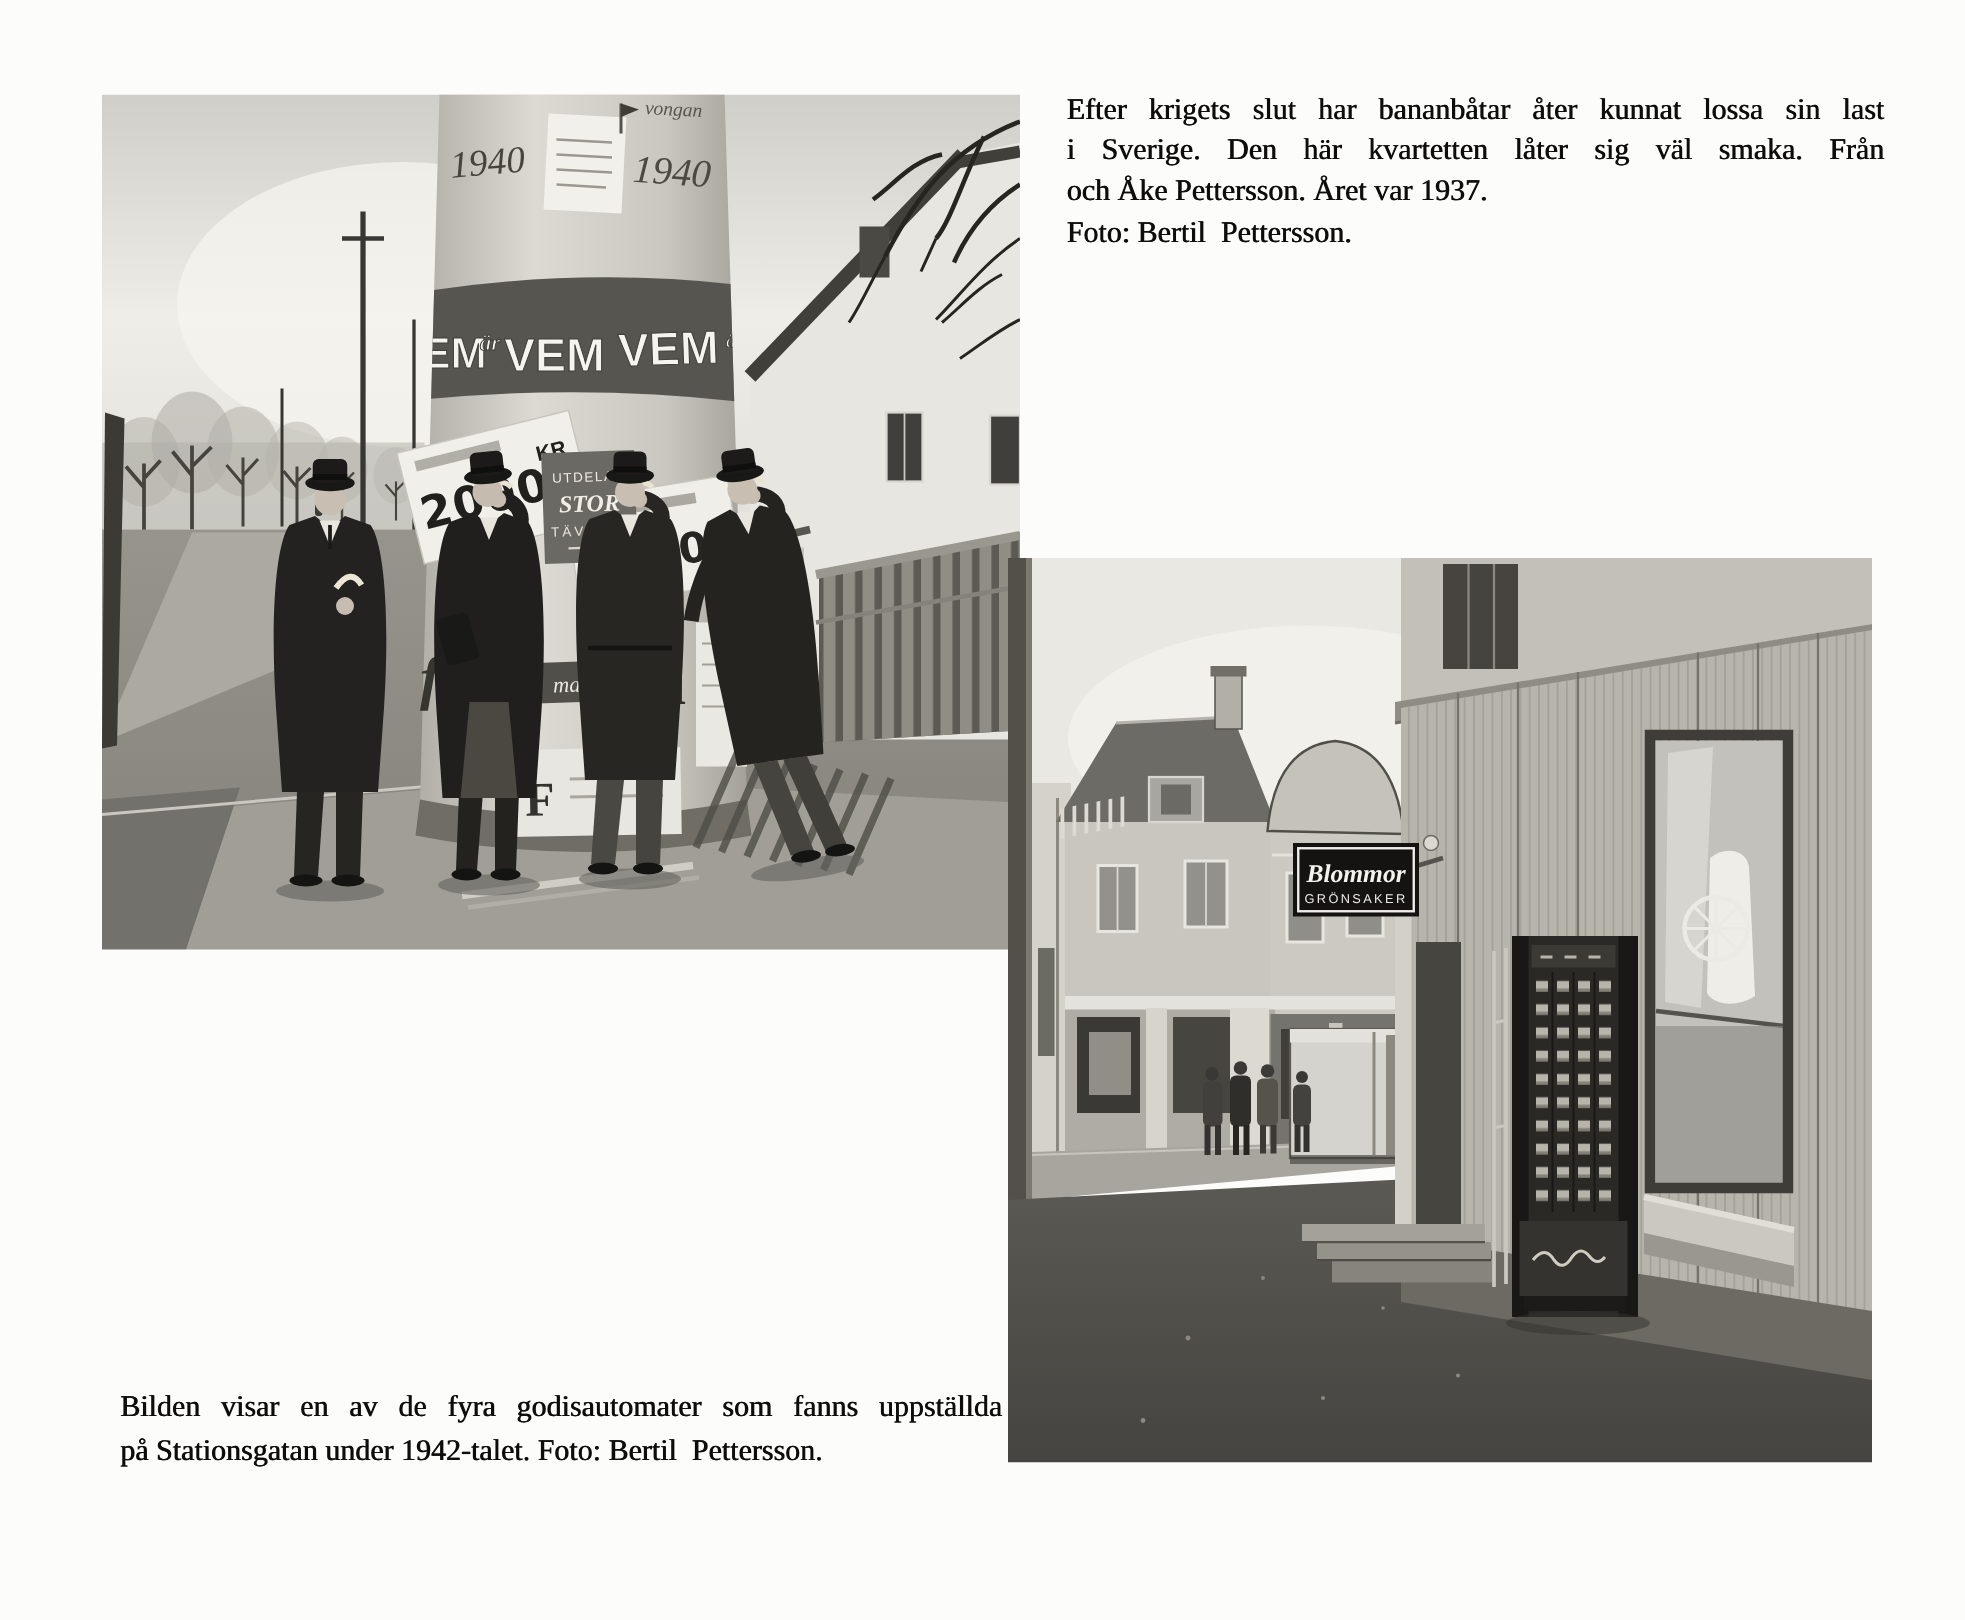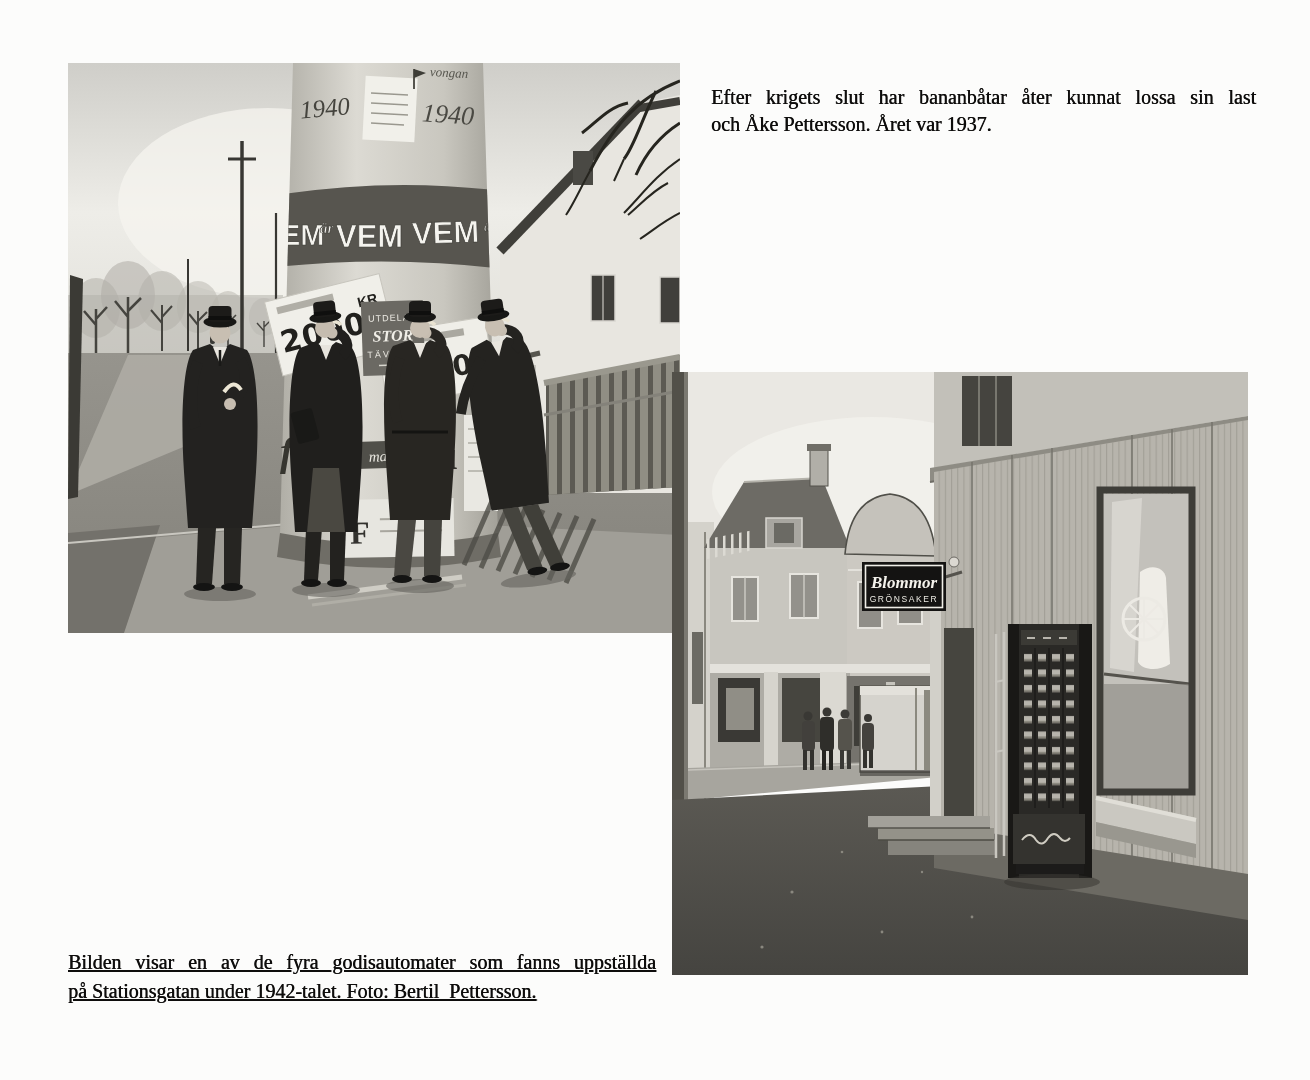--- a/index.html
+++ b/index.html
@@ -1,23 +1,23 @@
 <!DOCTYPE html>
 <html><head>
 <meta charset="utf-8">
 <style>
   html,body{margin:0;padding:0;}
   body{width:1310px;height:1080px;background:#fcfcfb;position:relative;overflow:hidden;
        font-family:"Liberation Serif",serif;}
   .photo{position:absolute;}
   .photo svg{display:block;}
   .caption{position:absolute;color:#0e0d0c;font-size:20px;
-           text-shadow:0.45px 0 0 currentColor;margin-top:24px;}
+           text-shadow:0.45px 0 0 currentColor;}
   .c1{left:711px;top:60px;width:545px;line-height:27.2px;}
-  .c2{left:68px;top:924px;width:588px;line-height:29px;text-decoration:underline;}
+  .c2{left:80px;top:924px;width:588px;line-height:29px;}
   .ln{white-space:normal;}
   .just{text-align:justify;text-align-last:justify;}
   .pre{white-space:pre-wrap;}
   text{font-family:"Liberation Sans",sans-serif;}
   .serifT{font-family:"Liberation Serif",serif;}
   .monoNum{font-family:"DejaVu Sans",sans-serif;}
 </style>
 </head>
 <body>
 
@@ -265,21 +265,23 @@
     <circle cx="0" cy="-252" r="10" fill="#c8bfb2"></circle>
     <ellipse cx="0" cy="-263" rx="16" ry="5.5" fill="#181816"></ellipse>
     <rect x="-11" y="-279" width="22" height="16" rx="4" fill="#1c1b19"></rect>
     <rect x="-11" y="-269" width="22" height="4" fill="#0f0f0e"></rect>
   </g>
 </svg>
 </figure>
 
 <div class="caption c1">
   <div class="ln just">Efter krigets slut har bananbåtar åter kunnat lossa sin last</div>
+  <div class="ln just">i Sverige. Den här kvartetten låter sig väl smaka. Från</div>
   <div class="ln pre">och Åke Pettersson. Året var 1937.</div>
+  <div class="ln pre">Foto: Bertil  Pettersson.</div>
 </div>
 
 <figure class="photo" style="left:672px;top:372px;width:637px;height:603px;margin:0;">
 <svg width="576" height="603" viewBox="0 0 576 603">
   <defs>
     <linearGradient id="st2" x1="0" y1="0" x2="0" y2="1">
       <stop offset="0" stop-color="#5d5b55"></stop>
           <stop offset="1" stop-color="#454440"></stop>
     </linearGradient>
     <pattern id="siding" patternUnits="userSpaceOnUse" width="6.2" height="8">

